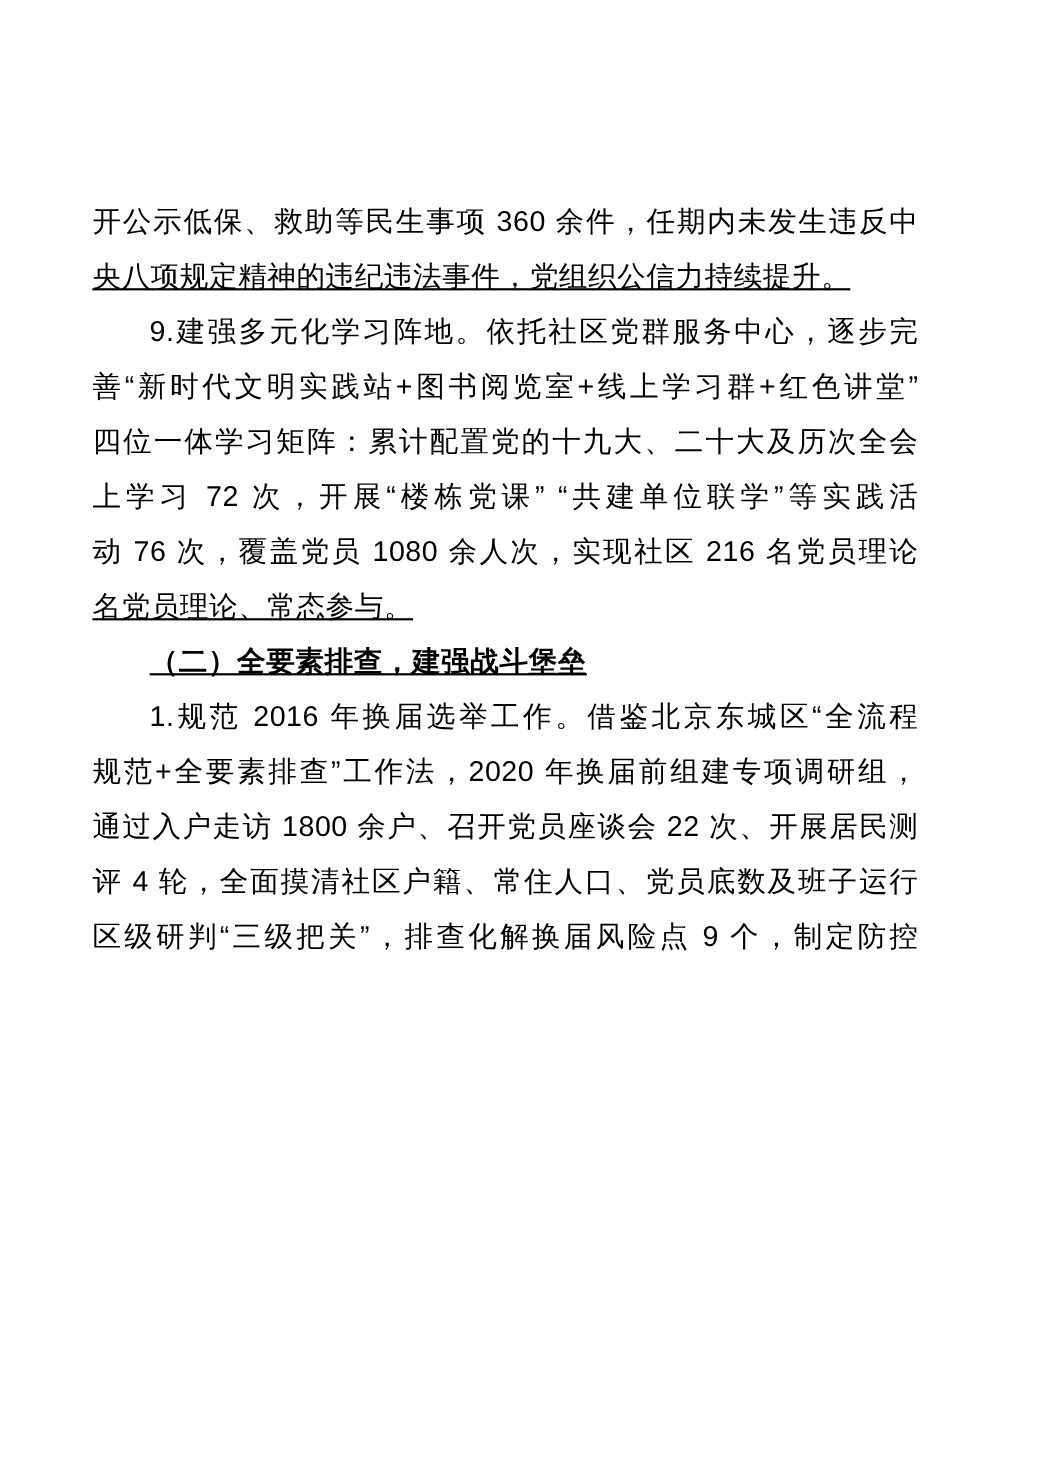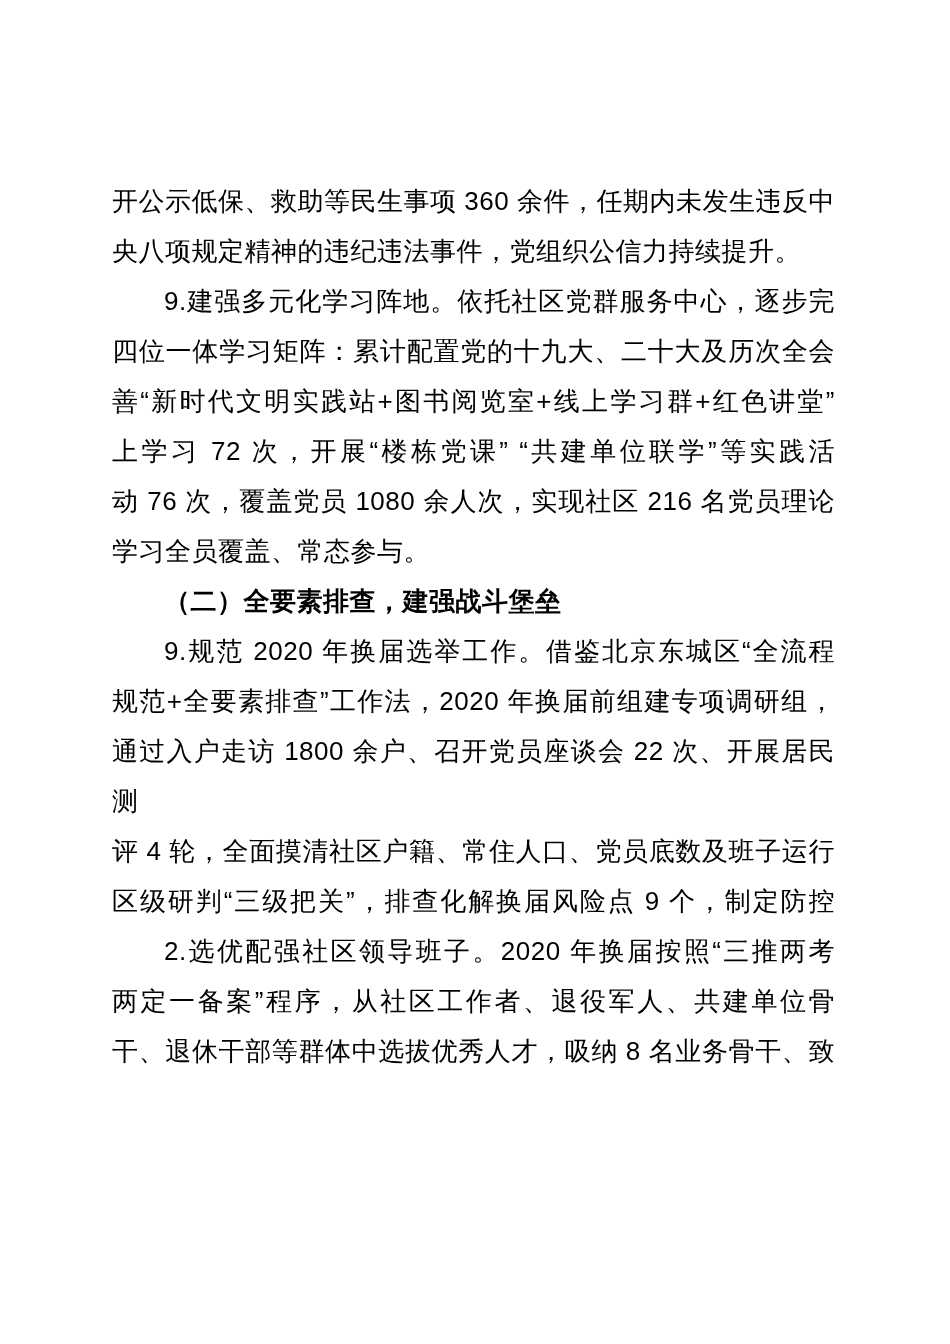--- a/index.html
+++ b/index.html
@@ -7,21 +7,21 @@
     padding: 0;
     background: #ffffff;
   }
   .doc-page {
     position: relative;
     width: 950px;
     height: 1200px;
     margin: 0 auto;
     background: #ffffff;
     box-sizing: border-box;
-    padding: 176px 115px 0 112px;
+    padding: 176px 115px 0 84px;
     overflow: hidden;
     font-family: "Liberation Sans", "DejaVu Sans", sans-serif;
     color: #000000;
   }
   .para {
     margin: 0;
     padding: 0;
   }
   .text-line {
     font-size: 26px;
@@ -32,53 +32,49 @@
   }
   
   .text-line.fill {
     text-align: justify;
     text-align-last: justify;
   }
   
   .text-line.end {
     text-align: left;
     text-align-last: left;
+    text-decoration: underline;
   }
   
   .text-line.indent {
     text-indent: 2em;
   }
   .para.heading .text-line {
     font-weight: bold;
   }
 </style>
 </head>
 <body>
 
 <div class="doc-page" style="background: rgb(255, 255, 255); color: rgb(0, 0, 0);">
     <div class="para body">
       <div class="text-line fill">开公示低保、救助等民生事项 360 余件，任期内未发生违反中</div>
       <div class="text-line end">央八项规定精神的违纪违法事件，党组织公信力持续提升。</div>
     </div>
     <div class="para body">
       <div class="text-line fill indent">9.建强多元化学习阵地。依托社区党群服务中心，逐步完</div>
+      <div class="text-line fill">善“新时代文明实践站+图书阅览室+线上学习群+红色讲堂”</div>
       <div class="text-line fill">四位一体学习矩阵：累计配置党的十九大、二十大及历次全会</div>
-      <div class="text-line fill">善“新时代文明实践站+图书阅览室+线上学习群+红色讲堂”</div>
       <div class="text-line fill">上学习 72 次，开展“楼栋党课” “共建单位联学”等实践活</div>
       <div class="text-line fill">动 76 次，覆盖党员 1080 余人次，实现社区 216 名党员理论</div>
-      <div class="text-line end">学习全员覆盖、常态参与。</div>
+      <div class="text-line end">名党员理论、常态参与。</div>
     </div>
     <div class="para heading">
       <div class="text-line end indent">（二）全要素排查，建强战斗堡垒</div>
     </div>
     <div class="para body">
-      <div class="text-line fill indent">9.规范 2020 年换届选举工作。借鉴北京东城区“全流程</div>
+      <div class="text-line fill indent">1.规范 2016 年换届选举工作。借鉴北京东城区“全流程</div>
       <div class="text-line fill">规范+全要素排查”工作法，2020 年换届前组建专项调研组，</div>
       <div class="text-line fill">通过入户走访 1800 余户、召开党员座谈会 22 次、开展居民测</div>
       <div class="text-line fill">评 4 轮，全面摸清社区户籍、常住人口、党员底数及班子运行</div>
       <div class="text-line fill">区级研判“三级把关”，排查化解换届风险点 9 个，制定防控</div>
     </div>
-    <div class="para body">
-      <div class="text-line fill indent">2.选优配强社区领导班子。2020 年换届按照“三推两考</div>
-      <div class="text-line fill">两定一备案”程序，从社区工作者、退役军人、共建单位骨</div>
-      <div class="text-line fill">干、退休干部等群体中选拔优秀人才，吸纳 8 名业务骨干、致</div>
-    </div>
   </div>
 
 </body></html>

